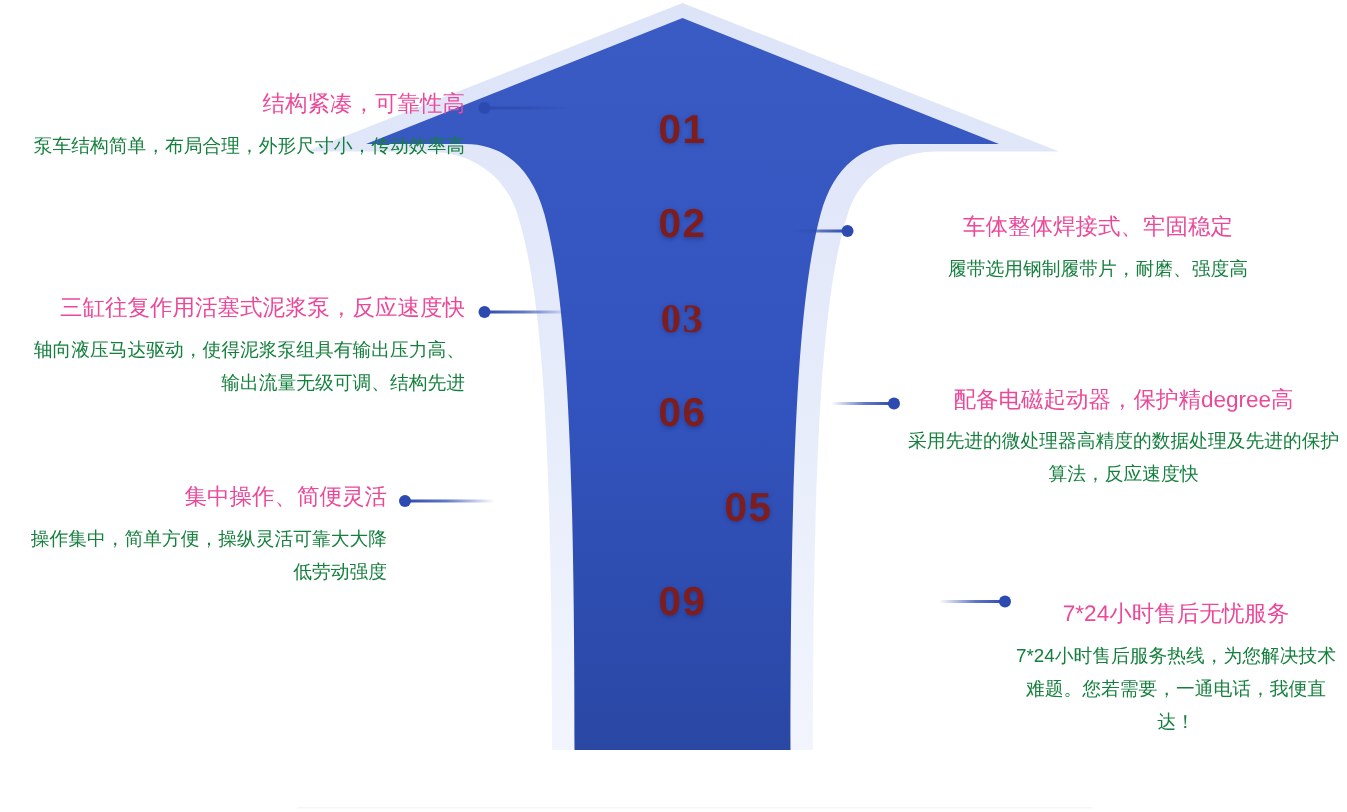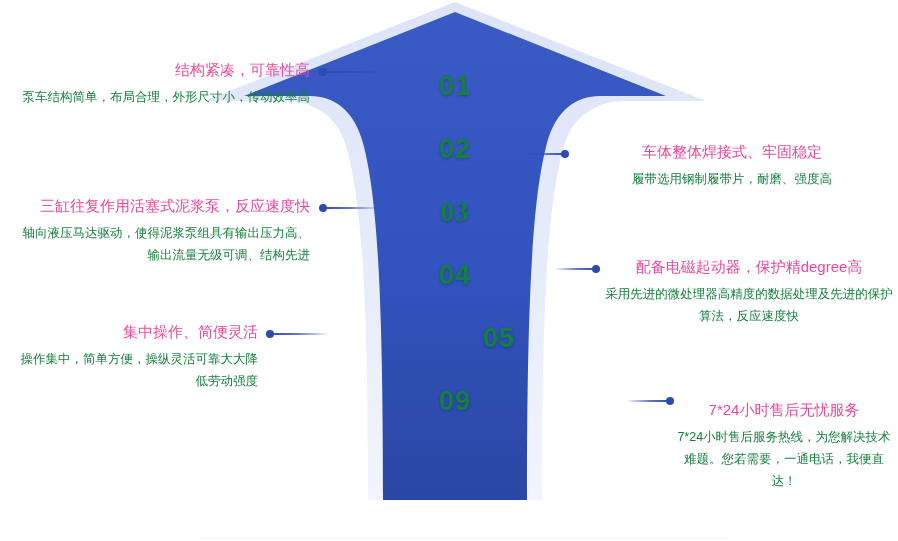--- a/index.html
+++ b/index.html
@@ -28,21 +28,21 @@
     width: 898px;
     height: 541px;
   }
 
   
   .step-number {
     position: absolute;
     width: 120px;
     text-align: center;
     left: 395px;
-    color: #15803d;
+    color: #7f1d1d;
     font-size: 27px;
     font-weight: bold;
     letter-spacing: 1px;
     text-shadow: 0 1px 3px rgba(20, 40, 110, .45);
     line-height: 1;
   }
   .n1 { top: 73px; }
   .n2 { top: 136px; }
   .n3 { top: 199px; font-family: Liberation Serif, serif; }
   .n4 { top: 262px; }
@@ -169,21 +169,21 @@
              C532 199 527 305 527 500
              L383 500
              C383 305 378 199 363 143
              C354 110 334 96 310 96
              L244 96 Z" fill="url(#arrowBody)"></path>
   </svg>
 
   <div class="step-number n1">01</div>
   <div class="step-number n2">02</div>
   <div class="step-number n3">03</div>
-  <div class="step-number n4">04</div>
+  <div class="step-number n4">06</div>
   <div class="step-number n5">05</div>
   <div class="step-number n6">09</div>
 
   <div class="connector to-left k1">
     <span class="line"></span>
     <span class="dot"></span>
   </div>
   <div class="connector to-right k2">
     <span class="line"></span>
     <span class="dot"></span>

